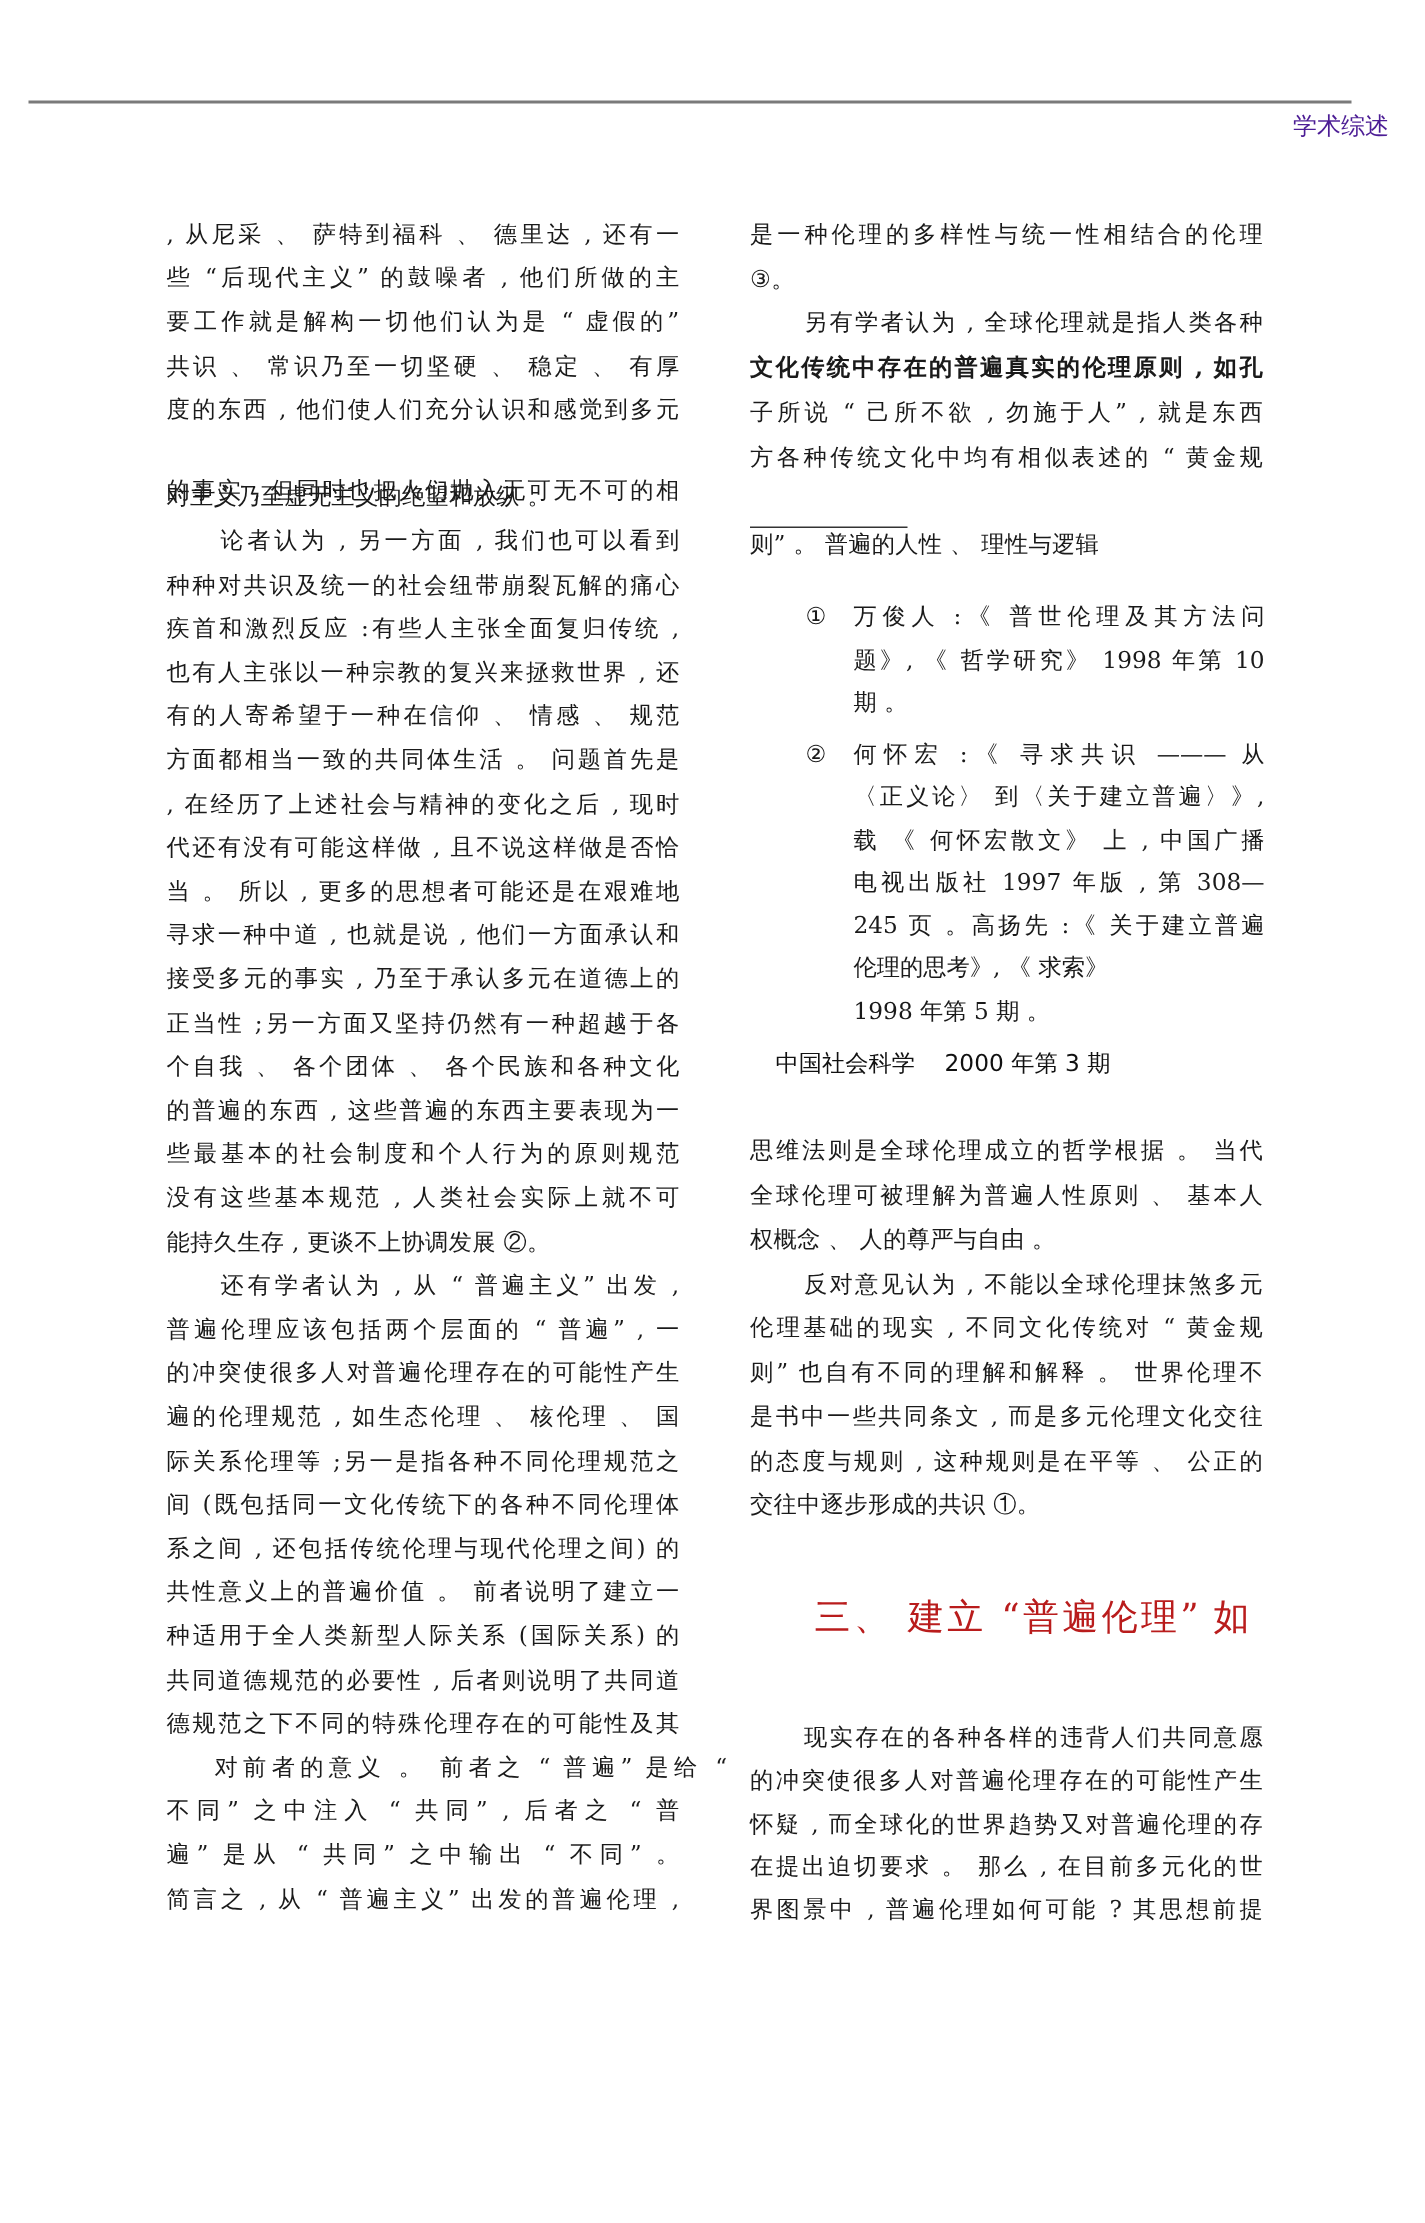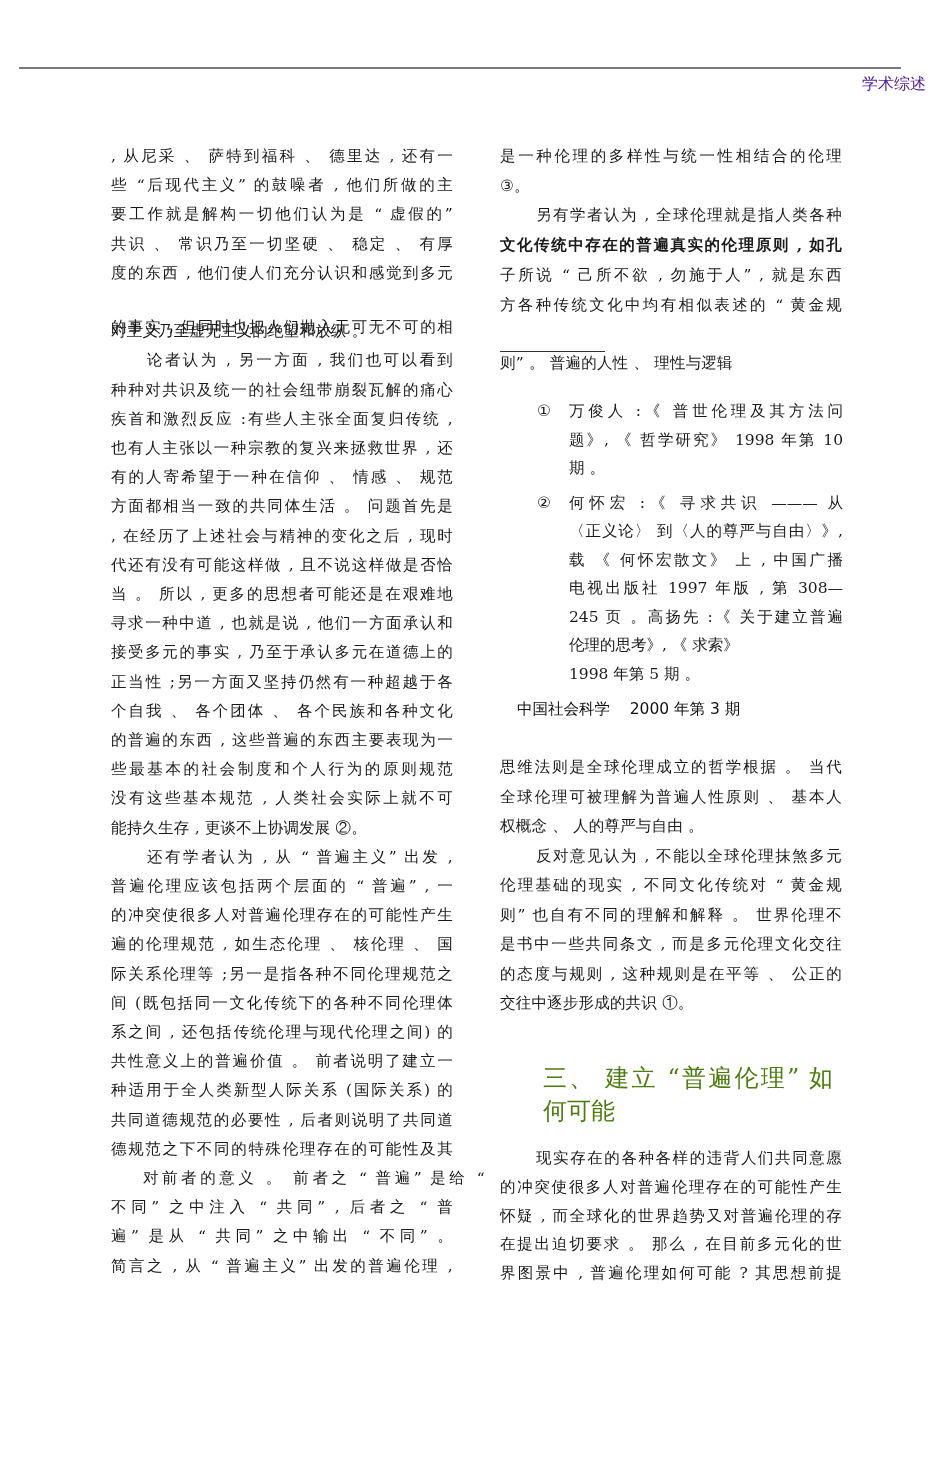--- a/index.html
+++ b/index.html
@@ -14,21 +14,21 @@
   .left-col { left: 111px; top: 145px; width: 342px; }
   .right-col { left: 500px; top: 145px; width: 342px; }
   .fn-rule { position: absolute; left: 500px; top: 351px; width: 105px; height: 1px; background: #333; }
   .footnotes { position: absolute; left: 537px; top: 400px; width: 306px; font-size: 15.5px; }
   .fn { position: absolute; left: 0; white-space: nowrap; height: 22px; line-height: 22px; }
   .fn-mark { position: absolute; left: 0; font-family: "DejaVu Sans", "Liberation Sans", sans-serif; }
   .fn-text { position: absolute; left: 32px; width: 274px; }
   .fn-text.j { text-align: justify; text-align-last: justify; }
   .journal { position: absolute; left: 517px; top: 699px; font-family: "DejaVu Sans", "Liberation Sans", sans-serif;
              font-size: 15.5px; color: #111; white-space: pre; }
-  .heading { position: absolute; left: 543px; top: 1062px; width: 290px; font-size: 24px; line-height: 33px; color: #4d7c0f; }
+  .heading { position: absolute; left: 543px; top: 1062px; width: 290px; font-size: 24px; line-height: 33px; color: #b91c1c; }
   .heading .hl { display: block; white-space: nowrap; }
   .heading .hl.j { text-align: justify; text-align-last: justify; }
 </style>
 </head>
 <body>
 
 <div class="rule-top"></div>
 <div class="section-label">学术综述</div>
 
 <div class="col left-col" id="left-col">
@@ -92,21 +92,21 @@
       <span class="fn-text j">题》, 《 哲学研究》 1998 年第 10</span>
     </div>
     <div class="fn" style="top: 57px;">
       <span class="fn-text">期 。</span>
     </div>
     <div class="fn" style="top: 91.5px;">
       <span class="fn-mark">②</span>
       <span class="fn-text j">何怀宏 :《 寻求共识 ——— 从</span>
     </div>
     <div class="fn" style="top: 120px;">
-      <span class="fn-text j">〈正义论〉 到〈人的尊严与自由〉》,</span>
+      <span class="fn-text j">〈正义论〉 到〈关于建立普遍〉》,</span>
     </div>
     <div class="fn" style="top: 148.5px;">
       <span class="fn-text j">载 《 何怀宏散文》 上 , 中国广播</span>
     </div>
     <div class="fn" style="top: 177px;">
       <span class="fn-text j">电视出版社 1997 年版 , 第 308—</span>
     </div>
     <div class="fn" style="top: 205.5px;">
       <span class="fn-text j">245 页 。高扬先 :《 关于建立普遍</span>
     </div>
@@ -127,21 +127,20 @@
     <div class="ln j" style="left: 36px; width: 306px; top: 88.5px;">反对意见认为 , 不能以全球伦理抹煞多元</div>
     <div class="ln j" style="left: 0px; width: 342px; top: 118px;">伦理基础的现实 , 不同文化传统对 “ 黄金规</div>
     <div class="ln j" style="left: 0px; width: 342px; top: 147.5px;">则” 也自有不同的理解和解释 。 世界伦理不</div>
     <div class="ln j" style="left: 0px; width: 342px; top: 177px;">是书中一些共同条文 , 而是多元伦理文化交往</div>
     <div class="ln j" style="left: 0px; width: 342px; top: 206.5px;">的态度与规则 , 这种规则是在平等 、 公正的</div>
     <div class="ln" style="left: 0px; width: 342px; top: 236px;">交往中逐步形成的共识 ①。</div>
   </div>
 
 <div class="heading">
   <span class="hl j">三、 建立 “普遍伦理” 如</span>
-  <span class="hl">何可能</span>
 </div>
 
 <div class="col right-col" id="right-final" style="top:1147px">
     <div class="ln j" style="left: 36px; width: 306px; top: 0px;">现实存在的各种各样的违背人们共同意愿</div>
     <div class="ln j" style="left: 0px; width: 342px; top: 28.8px;">的冲突使很多人对普遍伦理存在的可能性产生</div>
     <div class="ln j" style="left: 0px; width: 342px; top: 57.6px;">怀疑 , 而全球化的世界趋势又对普遍伦理的存</div>
     <div class="ln j" style="left: 0px; width: 342px; top: 86.4px;">在提出迫切要求 。 那么 , 在目前多元化的世</div>
     <div class="ln j" style="left: 0px; width: 342px; top: 115.2px;">界图景中 , 普遍伦理如何可能 ? 其思想前提</div>
   </div>
 

